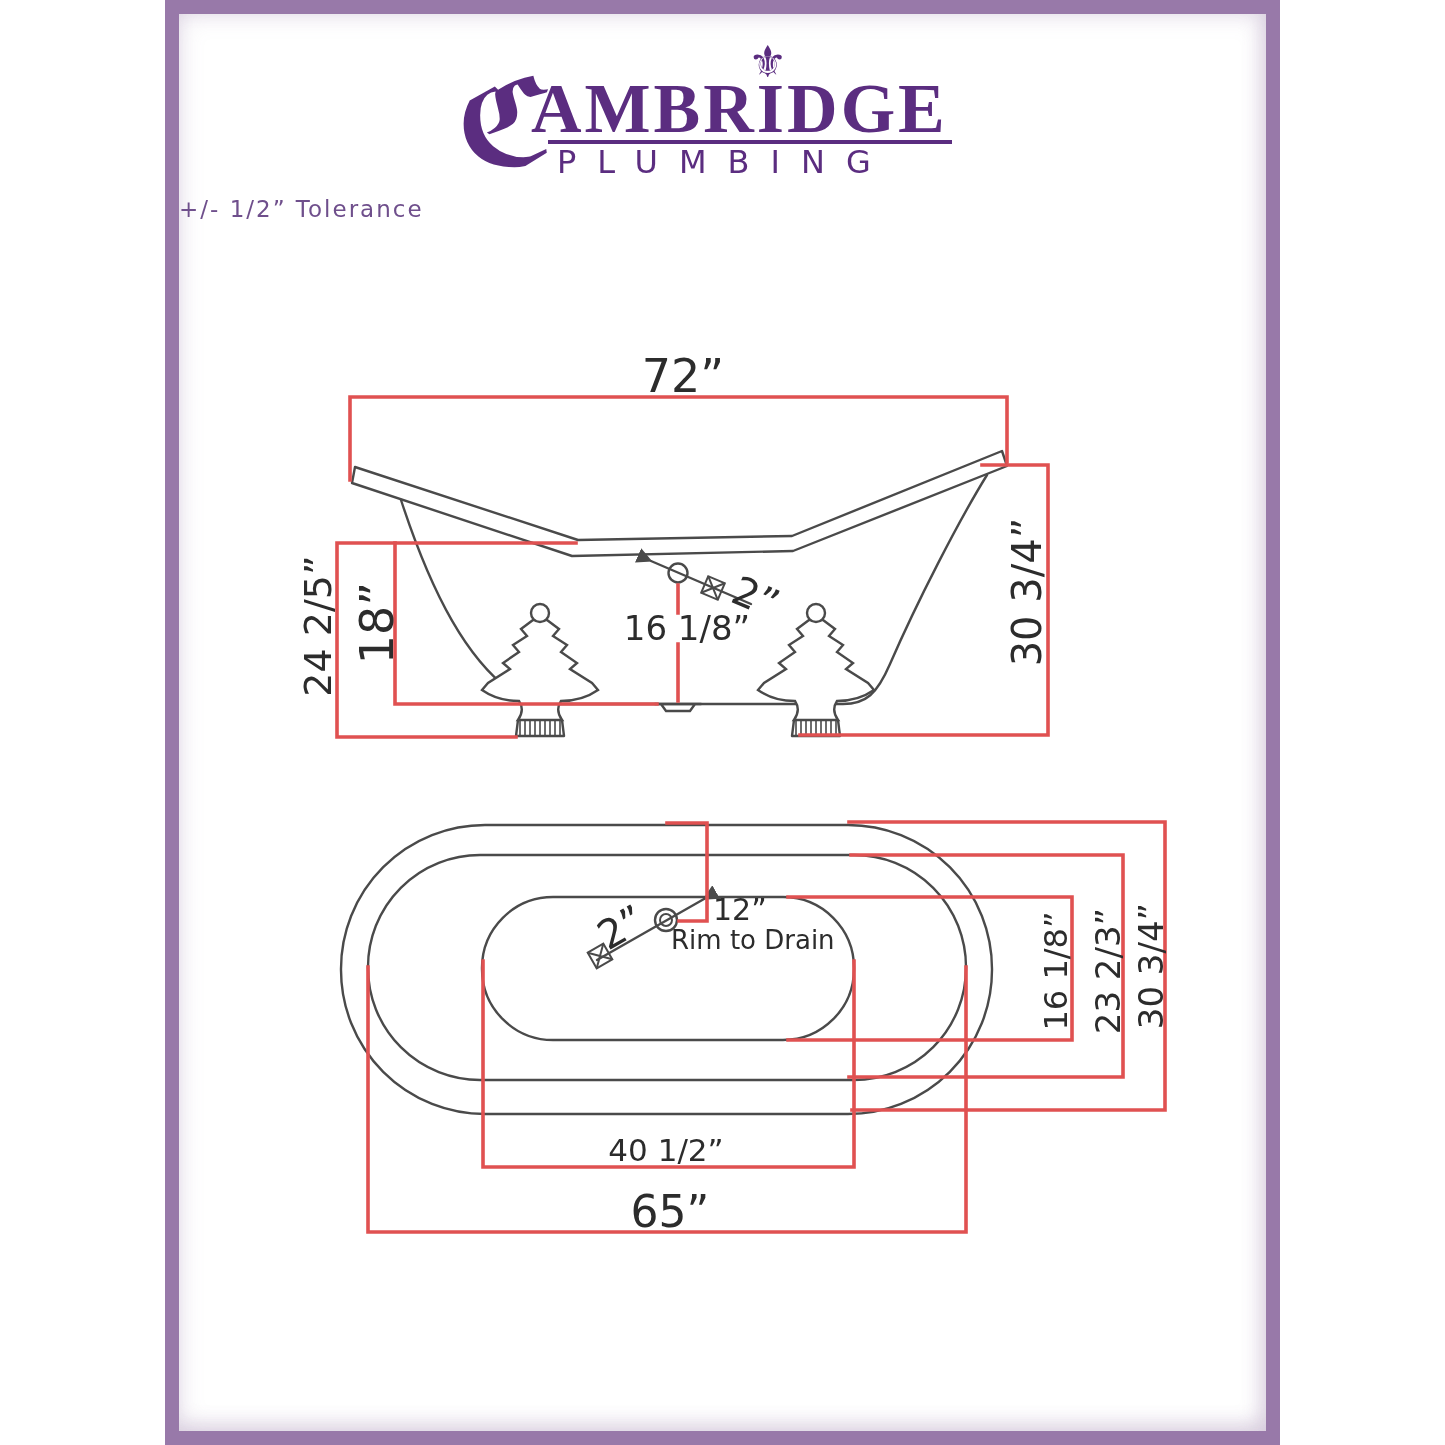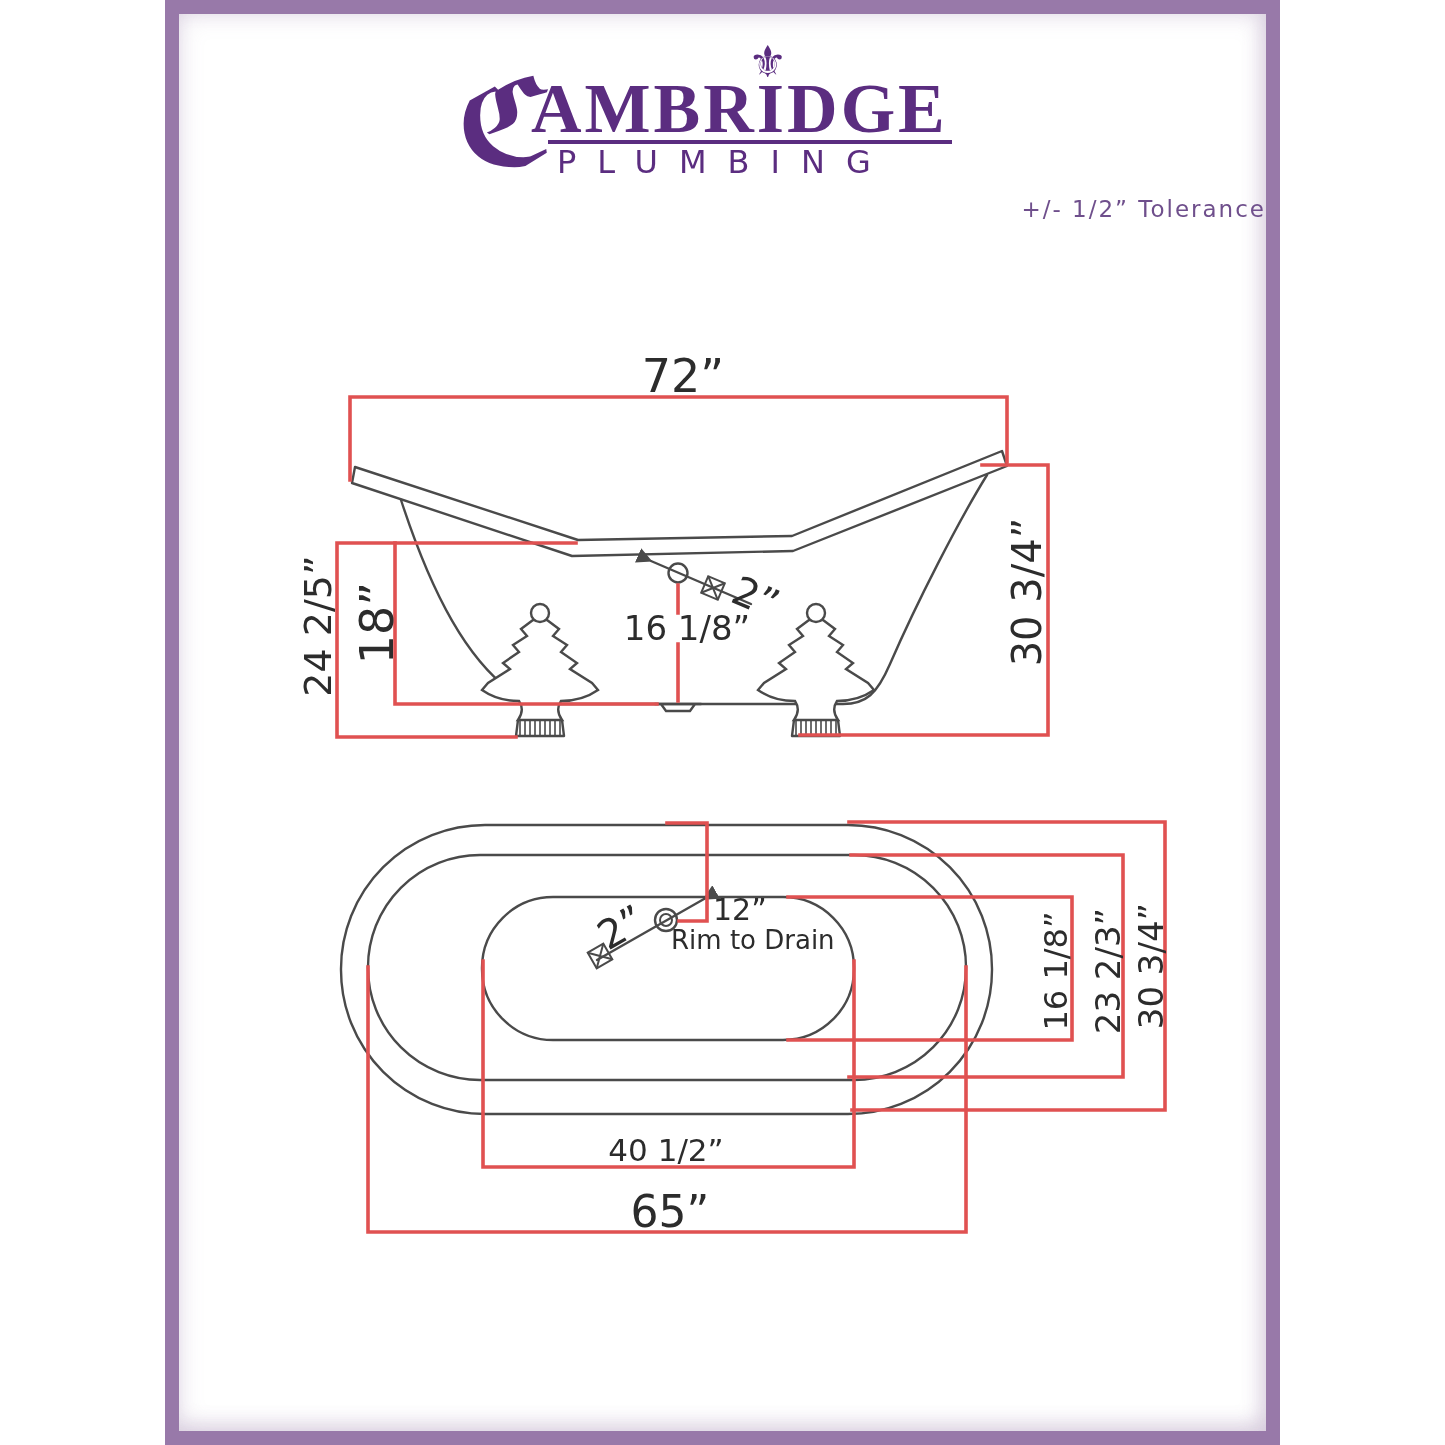--- a/index.html
+++ b/index.html
@@ -16,21 +16,21 @@
   .logo{position:absolute;inset:0;}
   .fleur{position:absolute;left:569px;top:26px;font-size:44px;line-height:1;color:var(--logo);}
   .gothic{position:absolute;left:277px;top:52px;font-size:120px;line-height:.95;
           font-family:"DejaVu Serif","DejaVu Sans",serif;font-weight:bold;color:var(--logo);}
   .wordmark{position:absolute;left:352px;top:60px;font-size:70px;line-height:1;
             font-family:"Liberation Serif","DejaVu Serif",serif;font-weight:bold;
             letter-spacing:3px;color:var(--logo);text-align:right;}
   .rule{position:absolute;left:369px;top:126px;width:404px;height:4px;background:var(--logo);}
   .sub{position:absolute;left:378px;top:132px;font-size:32px;line-height:1;
        letter-spacing:21px;color:var(--logo);font-family:"DejaVu Sans",sans-serif;}
-  .tol{position:absolute;left:0;top:182px;width:100%;text-align:right;
+  .tol{position:absolute;left:0;top:182px;width:100%;text-align:left;
        font-size:23px;letter-spacing:2px;color:var(--tol);}
   svg.drawing{position:absolute;left:0;top:0;}
   .k{stroke:var(--line);stroke-width:2.4;fill:none;stroke-linejoin:round;stroke-linecap:round;}
   .kt{stroke:var(--line);stroke-width:2;fill:none;}
   .kf{stroke:var(--line);stroke-width:2.4;fill:#fff;}
   .hatch{stroke:var(--line);stroke-width:1.6;fill:none;}
   .r{stroke:var(--red);stroke-width:3.6;fill:none;stroke-linejoin:miter;stroke-linecap:square;}
   .dim{font-family:"DejaVu Sans",sans-serif;fill:var(--ink);}
 </style>
 </head>

